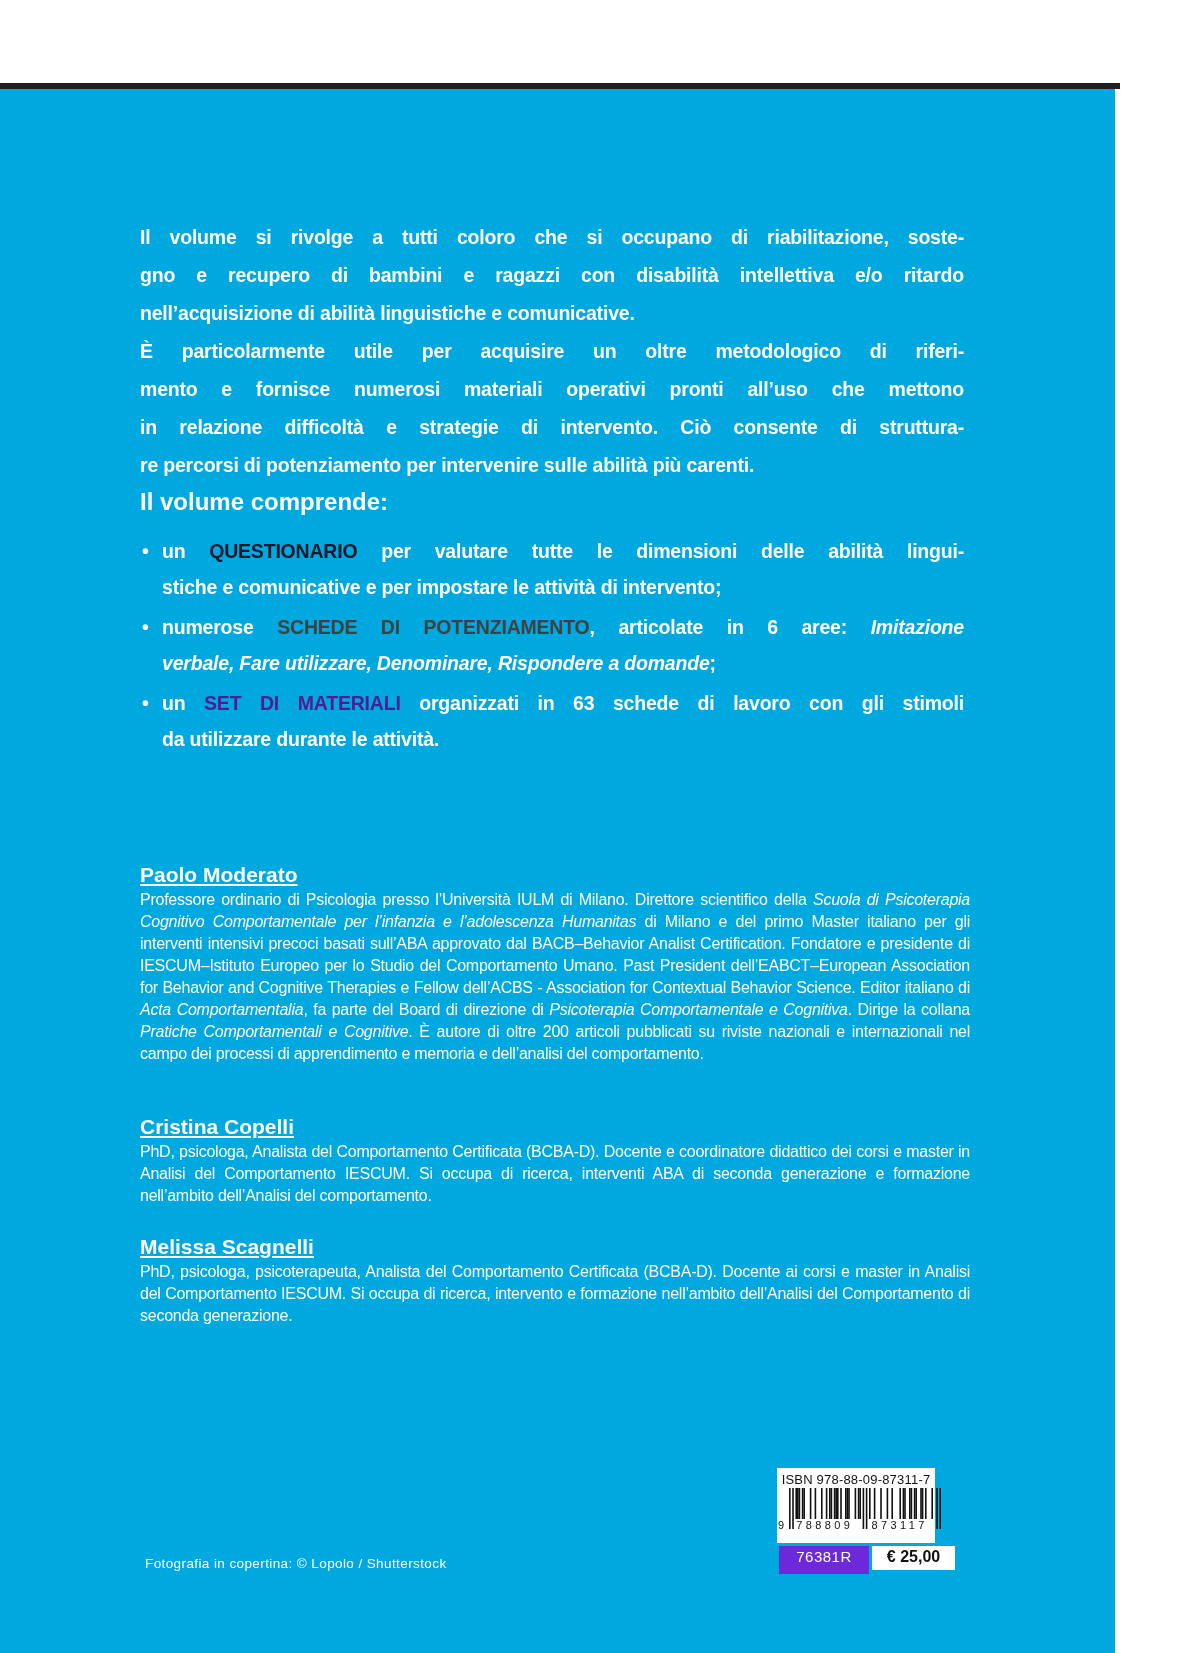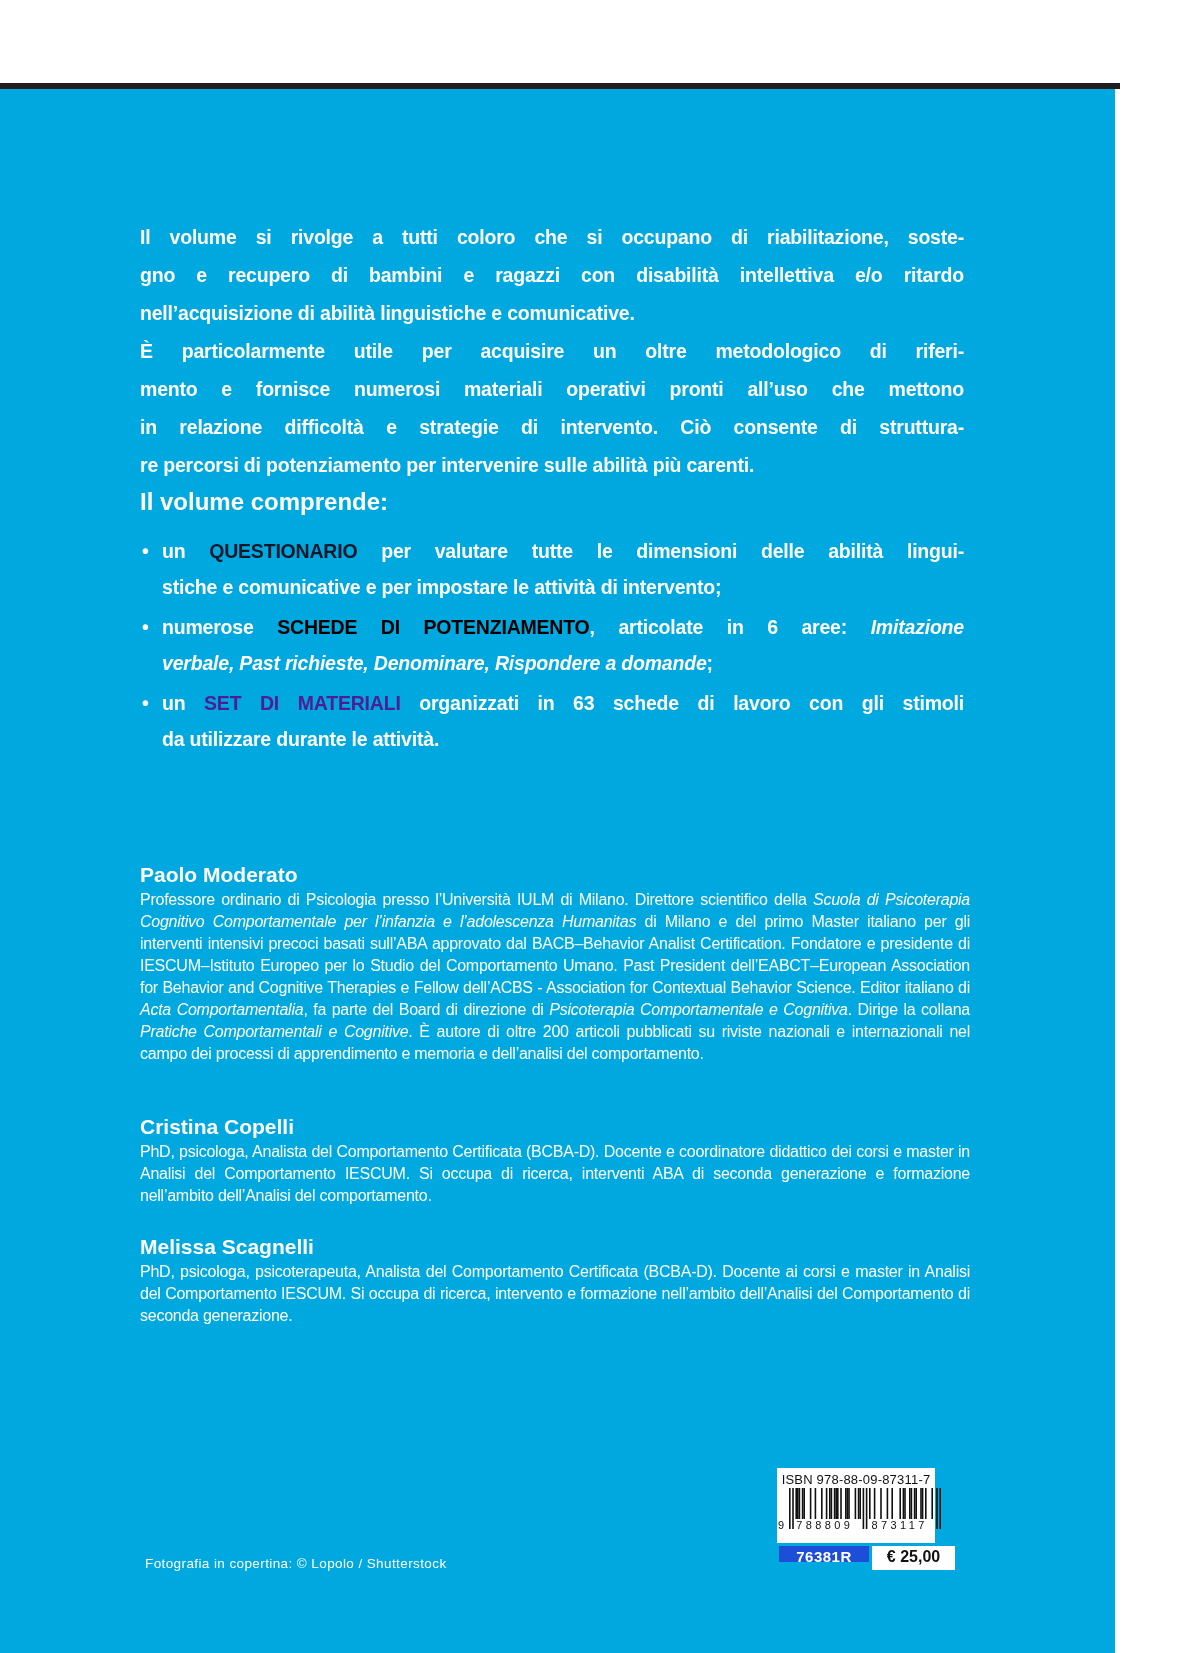--- a/index.html
+++ b/index.html
@@ -21,32 +21,32 @@
              font-size:19.5px; letter-spacing:-0.2px; }
   .bullet { position:relative; padding-left:22px; margin-bottom:4px; }
   .bullet .marker { position:absolute; left:2px; top:0; line-height:36px; }
   .bullet .line { line-height:36px; text-align:justify; text-align-last:justify; }
   .bullet .line.natural { text-align-last:left; }
 
   .author { position:absolute; left:140px; width:830px; }
   .author-1 { top:774px; }
   .author-2 { top:1026px; }
   .author-3 { top:1146px; }
-  .author .name { font-size:21px; font-weight:bold; line-height:24px; margin-bottom:2px; }
+  .author .name { font-size:21px; font-weight:bold; line-height:24px; margin-bottom:2px;text-decoration:underline; }
   .author .bio { font-size:16px; line-height:22px; letter-spacing:-0.25px; text-align:justify; }
 
   .photo-credit { position:absolute; left:145px; top:1467px; font-size:13.5px; letter-spacing:0.4px; }
 
   .isbn-box { position:absolute; left:777px; top:1379px; width:158px; height:75px; background:#ffffff;
               color:#111111; text-align:center; }
   .isbn-label { font-size:13px; line-height:15px; margin-top:4px; letter-spacing:0.2px; }
   .isbn-box svg { display:block; margin:1px auto 0 auto; }
 
-  .code-box { position:absolute; left:779px; top:1457px; width:90px; height:16px; background:#1d4ed8;
-              color:#ffffff; font-size:15px; font-weight:bold; text-align:center; line-height:22px;
+  .code-box { position:absolute; left:779px; top:1457px; width:90px; height:28px; background:#6d28d9;
+              color:#ffffff; font-size:15px; font-weight:normal; text-align:center; line-height:22px;
               letter-spacing:0.5px; }
   .price-box { position:absolute; left:872px; top:1457px; width:83px; height:24px; background:#ffffff;
                color:#111111; font-size:16px; font-weight:bold; text-align:center; line-height:22px; }
 </style>
 </head>
 <body>
 
 <div class="page">
 
   <div class="top-bar"></div>
@@ -66,22 +66,22 @@
     <div class="contents-heading">Il volume comprende:</div>
 
     <div class="bullets">
       <div class="bullet">
         <span class="marker">•</span>
         <div class="line"><span>un </span><span style="color: #0f172a;">QUESTIONARIO</span><span> per valutare tutte le dimensioni delle abilità lingui-</span></div>
         <div class="line natural"><span>stiche e comunicative e per impostare le attività di intervento;</span></div>
       </div>
       <div class="bullet">
         <span class="marker">•</span>
-        <div class="line"><span>numerose </span><span style="color: #000000;">SCHEDE DI POTENZIAMENTO</span><span>, articolate in 6 aree: </span><span style="font-style: italic;">Imitazione</span></div>
-        <div class="line natural"><span style="font-style: italic;">verbale, Past richieste, Denominare, Rispondere a domande</span><span>;</span></div>
+        <div class="line"><span>numerose </span><span style="color: #404040;">SCHEDE DI POTENZIAMENTO</span><span>, articolate in 6 aree: </span><span style="font-style: italic;">Imitazione</span></div>
+        <div class="line natural"><span style="font-style: italic;">verbale, Fare utilizzare, Denominare, Rispondere a domande</span><span>;</span></div>
       </div>
       <div class="bullet">
         <span class="marker">•</span>
         <div class="line"><span>un </span><span style="color: #4c1d95;">SET DI MATERIALI</span><span> organizzati in 63 schede di lavoro con gli stimoli</span></div>
         <div class="line natural"><span>da utilizzare durante le attività.</span></div>
       </div>
     </div>
 
     <div class="author author-1">
       <div class="name">Paolo Moderato</div>

